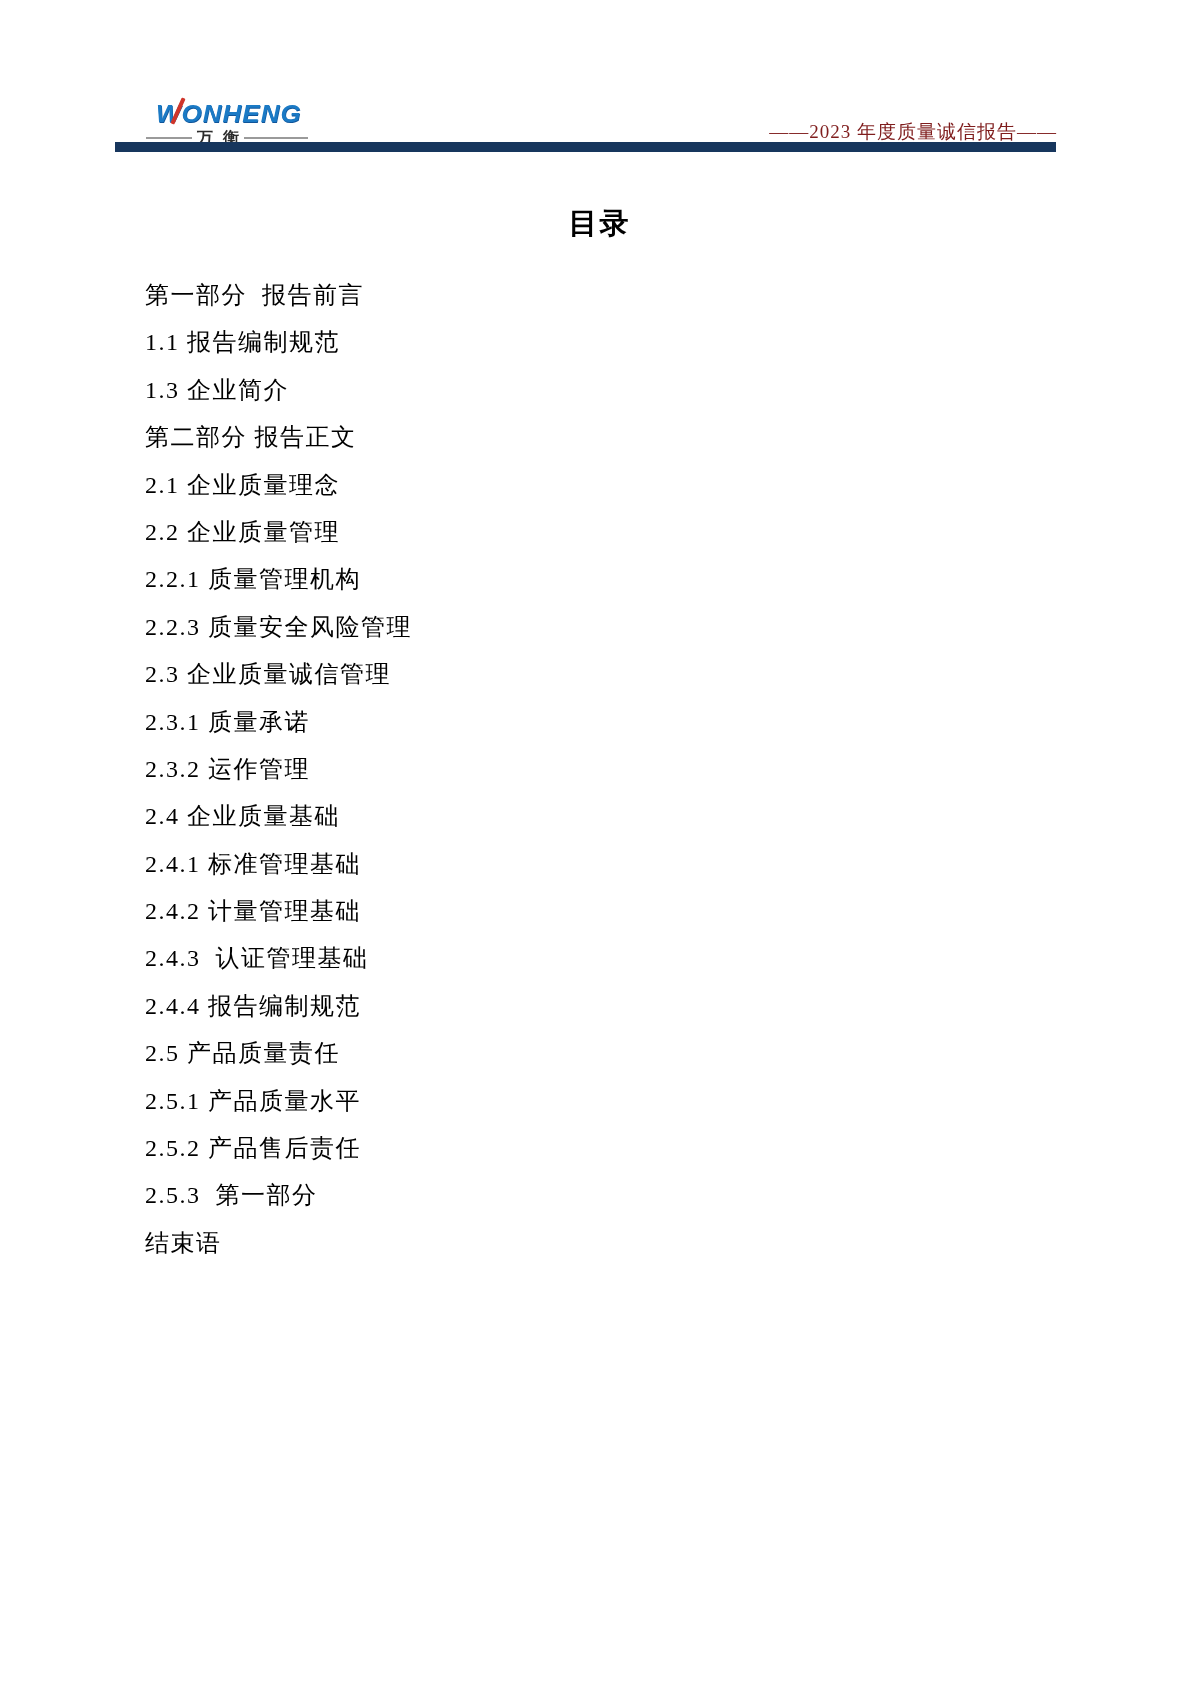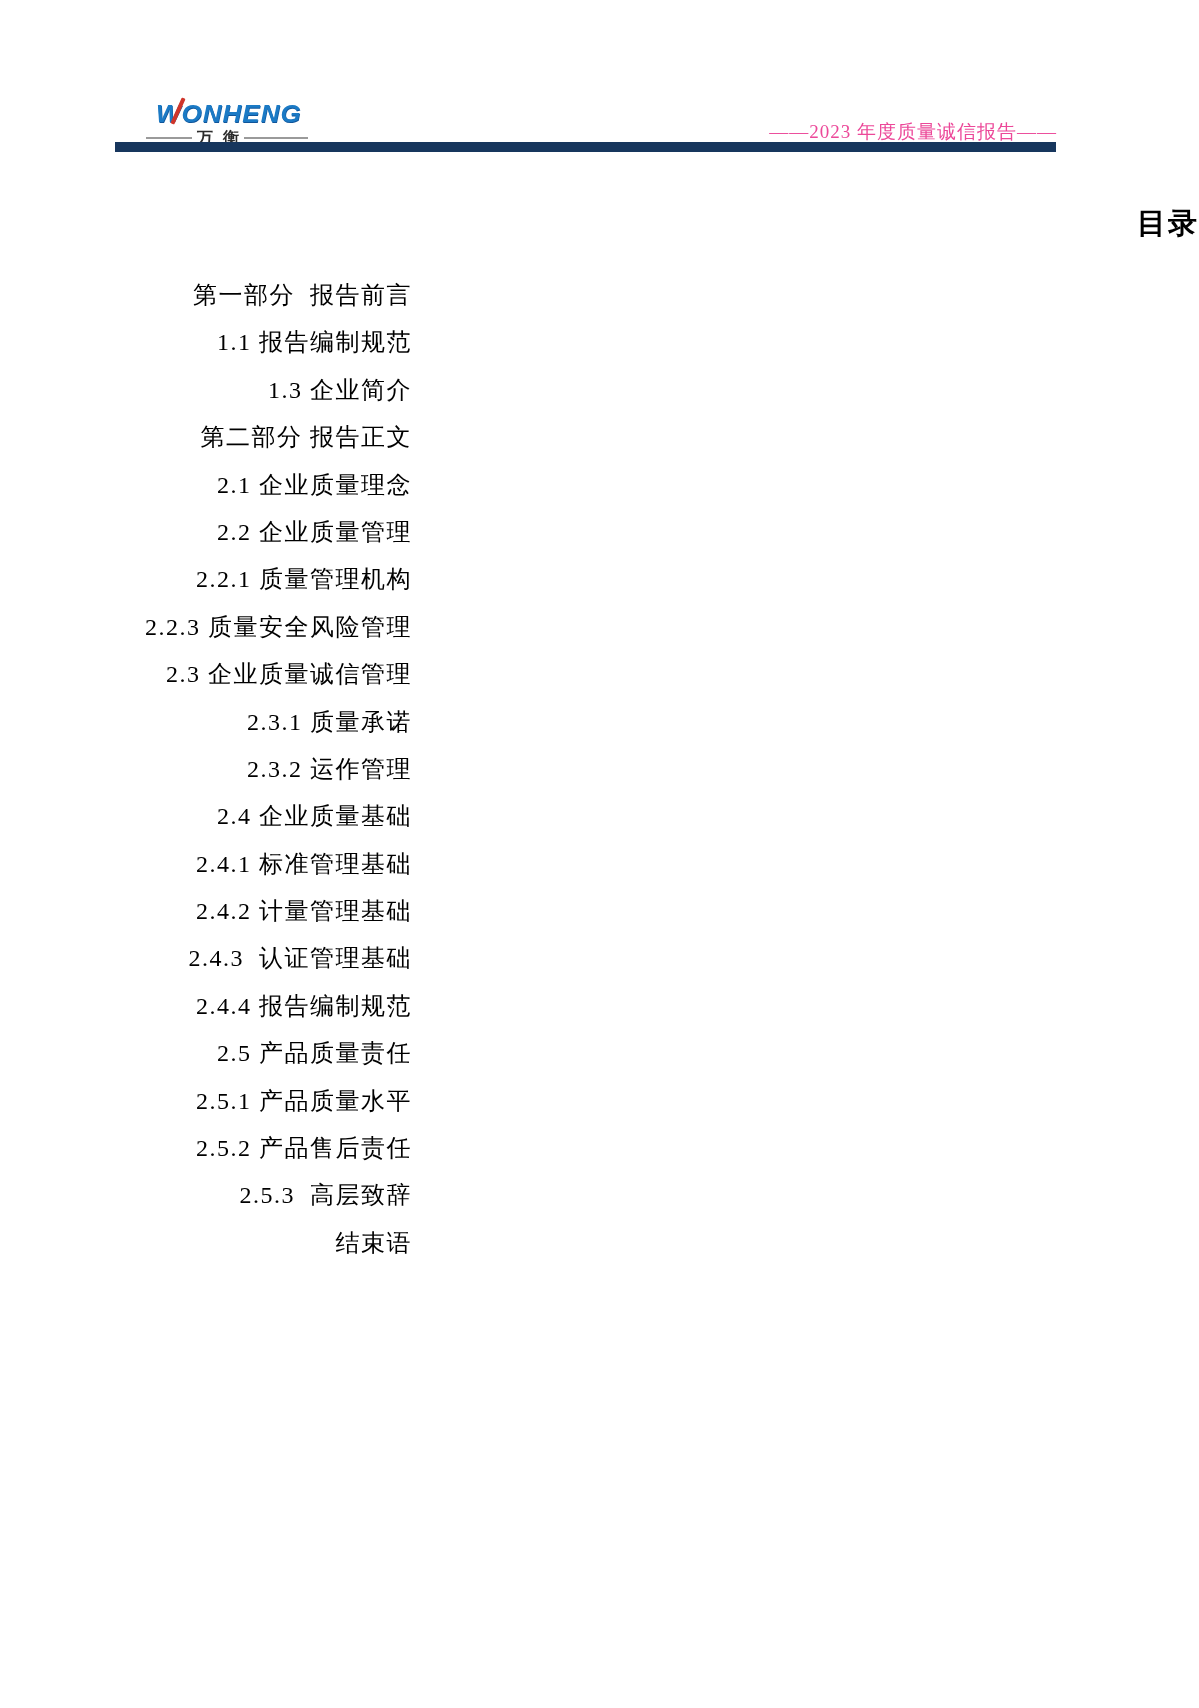--- a/index.html
+++ b/index.html
@@ -70,50 +70,49 @@
     line-height: 16px;
   }
 
   .header-label {
     position: absolute;
     top: 119px;
     right: 142px;
     font-size: 19px;
     letter-spacing: 1px;
     white-space: pre;
-    color: #ec4899;
+    color: #7f1d1d;
   }
 
   .header-bar {
     position: absolute;
     left: 115px;
     top: 142px;
     width: 941px;
     height: 10px;
     background: #17365d;
   }
 
   
   .toc-title {
     position: absolute;
     top: 204px;
     left: 0;
     width: 100%;
-    text-align: right;
+    text-align: center;
     font-size: 29px;
     font-weight: bold;
     letter-spacing: 2px;
   }
   .toc-list {
     position: absolute;
     left: 145px;
     top: 272px;
     font-size: 24px;
     letter-spacing: 1.5px;
-    text-align: right;
   }
   .toc-item {
     height: 47.4px;
     line-height: 47.4px;
     white-space: pre;
   }
 </style>
 </head>
 <body>
 
@@ -149,15 +148,15 @@
   <div class="toc-item">2.3.1 质量承诺</div>
   <div class="toc-item">2.3.2 运作管理</div>
   <div class="toc-item">2.4 企业质量基础</div>
   <div class="toc-item">2.4.1 标准管理基础</div>
   <div class="toc-item">2.4.2 计量管理基础</div>
   <div class="toc-item">2.4.3  认证管理基础</div>
   <div class="toc-item">2.4.4 报告编制规范</div>
   <div class="toc-item">2.5 产品质量责任</div>
   <div class="toc-item">2.5.1 产品质量水平</div>
   <div class="toc-item">2.5.2 产品售后责任</div>
-  <div class="toc-item">2.5.3  高层致辞</div>
+  <div class="toc-item">2.5.3  第一部分</div>
   <div class="toc-item">结束语</div>
 </div>
 
 </body></html>

